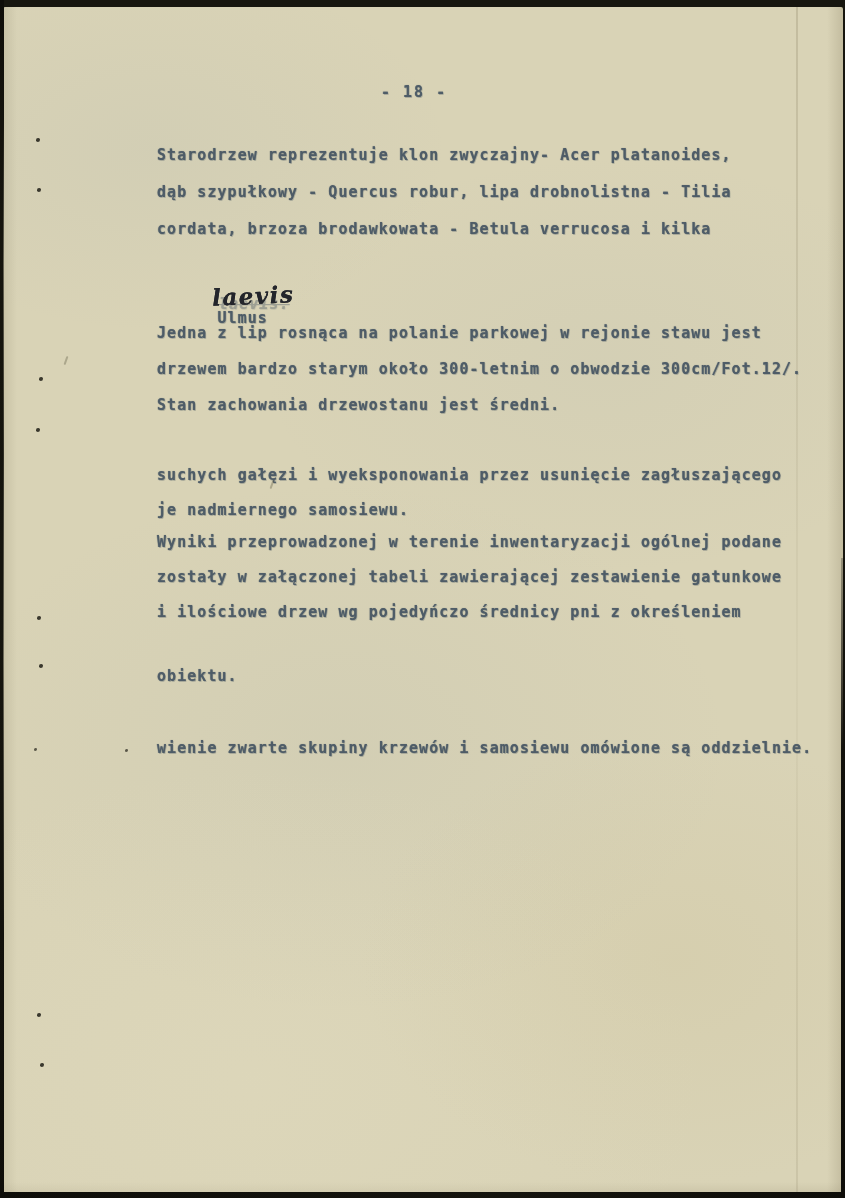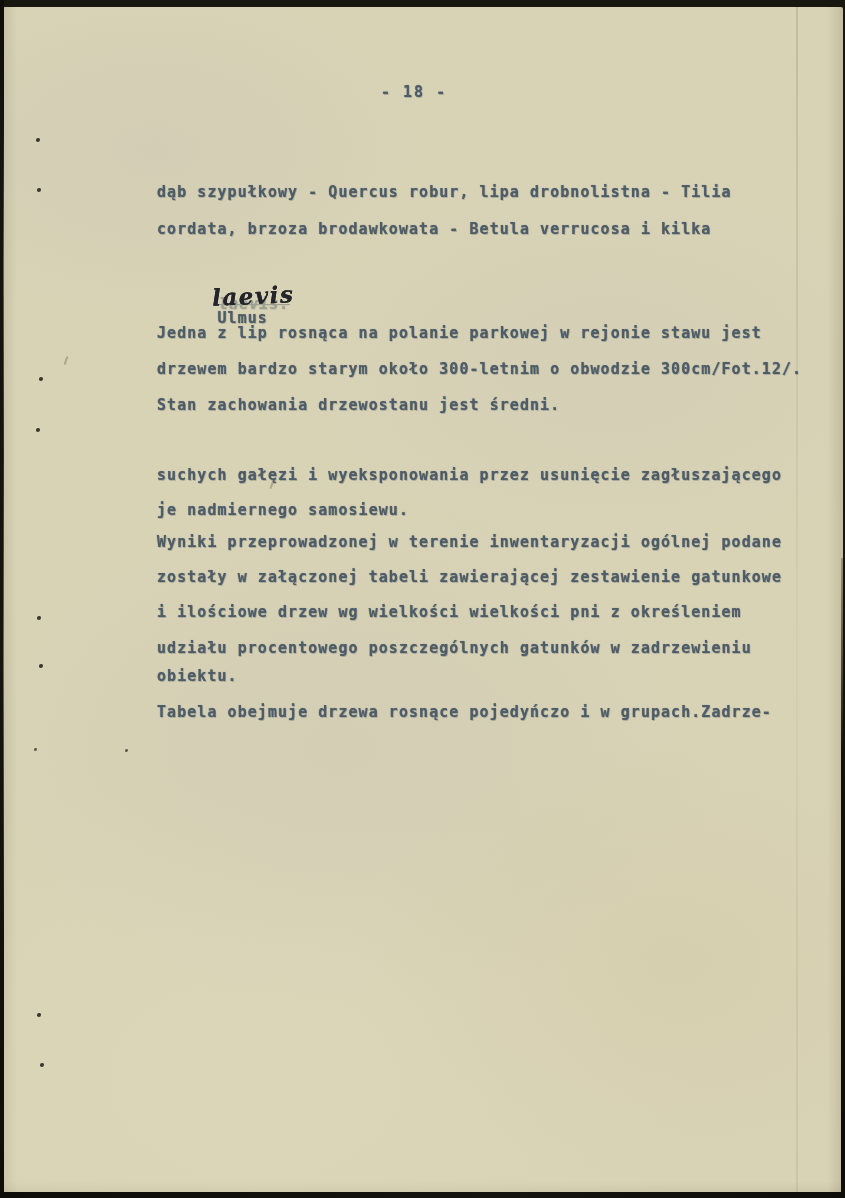--- a/index.html
+++ b/index.html
@@ -65,43 +65,43 @@
 </style>
 </head>
 <body>
 
 <div id="stage">
   <div id="paper">
     <div class="crease" style="left:793px"></div>
 
     <div class="line" id="page-num" style="top:76px">- 18 -</div>
 
+    <div class="line" style="top:139px">Starodrzew reprezentuje klon zwyczajny- Acer platanoides,</div>
     <div class="line" style="top:176px">dąb szypułkowy - Quercus robur, lipa drobnolistna - Tilia</div>
     <div class="line" style="top:213px">cordata, brzoza brodawkowata - Betula verrucosa i kilka</div>
 
     <div class="line" style="top:284px">
       <span>Ulmus</span>
       <span class="overstruck">laevis.</span>
       <span class="handwritten">laevis</span>
     </div>
 
     <div class="line" style="top:317px">Jedna z lip rosnąca na polanie parkowej w rejonie stawu jest</div>
     <div class="line" style="top:353px">drzewem bardzo starym około 300-letnim o obwodzie 300cm/Fot.12/.</div>
     <div class="line" style="top:389px">Stan zachowania drzewostanu jest średni.</div>
 
     <div class="line" style="top:459px">suchych gałęzi i wyeksponowania przez usunięcie zagłuszającego</div>
     <div class="line" style="top:494px">je nadmiernego samosiewu.</div>
 
     <div class="line" style="top:526px">Wyniki przeprowadzonej w terenie inwentaryzacji ogólnej podane</div>
     <div class="line" style="top:561px">zostały w załączonej tabeli zawierającej zestawienie gatunkowe</div>
-    <div class="line" style="top:596px">i ilościowe drzew wg wielkości wielkości pni z określeniem</div>
-    <div class="line" style="top:632px">udziału procentowego poszczególnych gatunków w zadrzewieniu</div>
+    <div class="line" style="top:596px">i ilościowe drzew wg pojedyńczo średnicy pni z określeniem</div>
     <div class="line" style="top:660px">obiektu.</div>
 
-    <div class="line" style="top:696px">Tabela obejmuje drzewa rosnące pojedyńczo i w grupach.Zadrze-</div>
+    <div class="line" style="top:732px">wienie zwarte skupiny krzewów i samosiewu omówione są oddzielnie.</div>
 
     <div class="speck" style="left:33px;top:131px"></div>
     <div class="speck" style="left:34px;top:181px"></div>
     <div class="speck" style="left:36px;top:370px"></div>
     <div class="speck" style="left:33px;top:421px"></div>
     <div class="speck" style="left:34px;top:609px"></div>
     <div class="speck" style="left:36px;top:657px"></div>
     <div class="speck small" style="left:31px;top:741px"></div>
     <div class="speck small" style="left:122px;top:742px"></div>
     <div class="speck" style="left:34px;top:1006px"></div>

